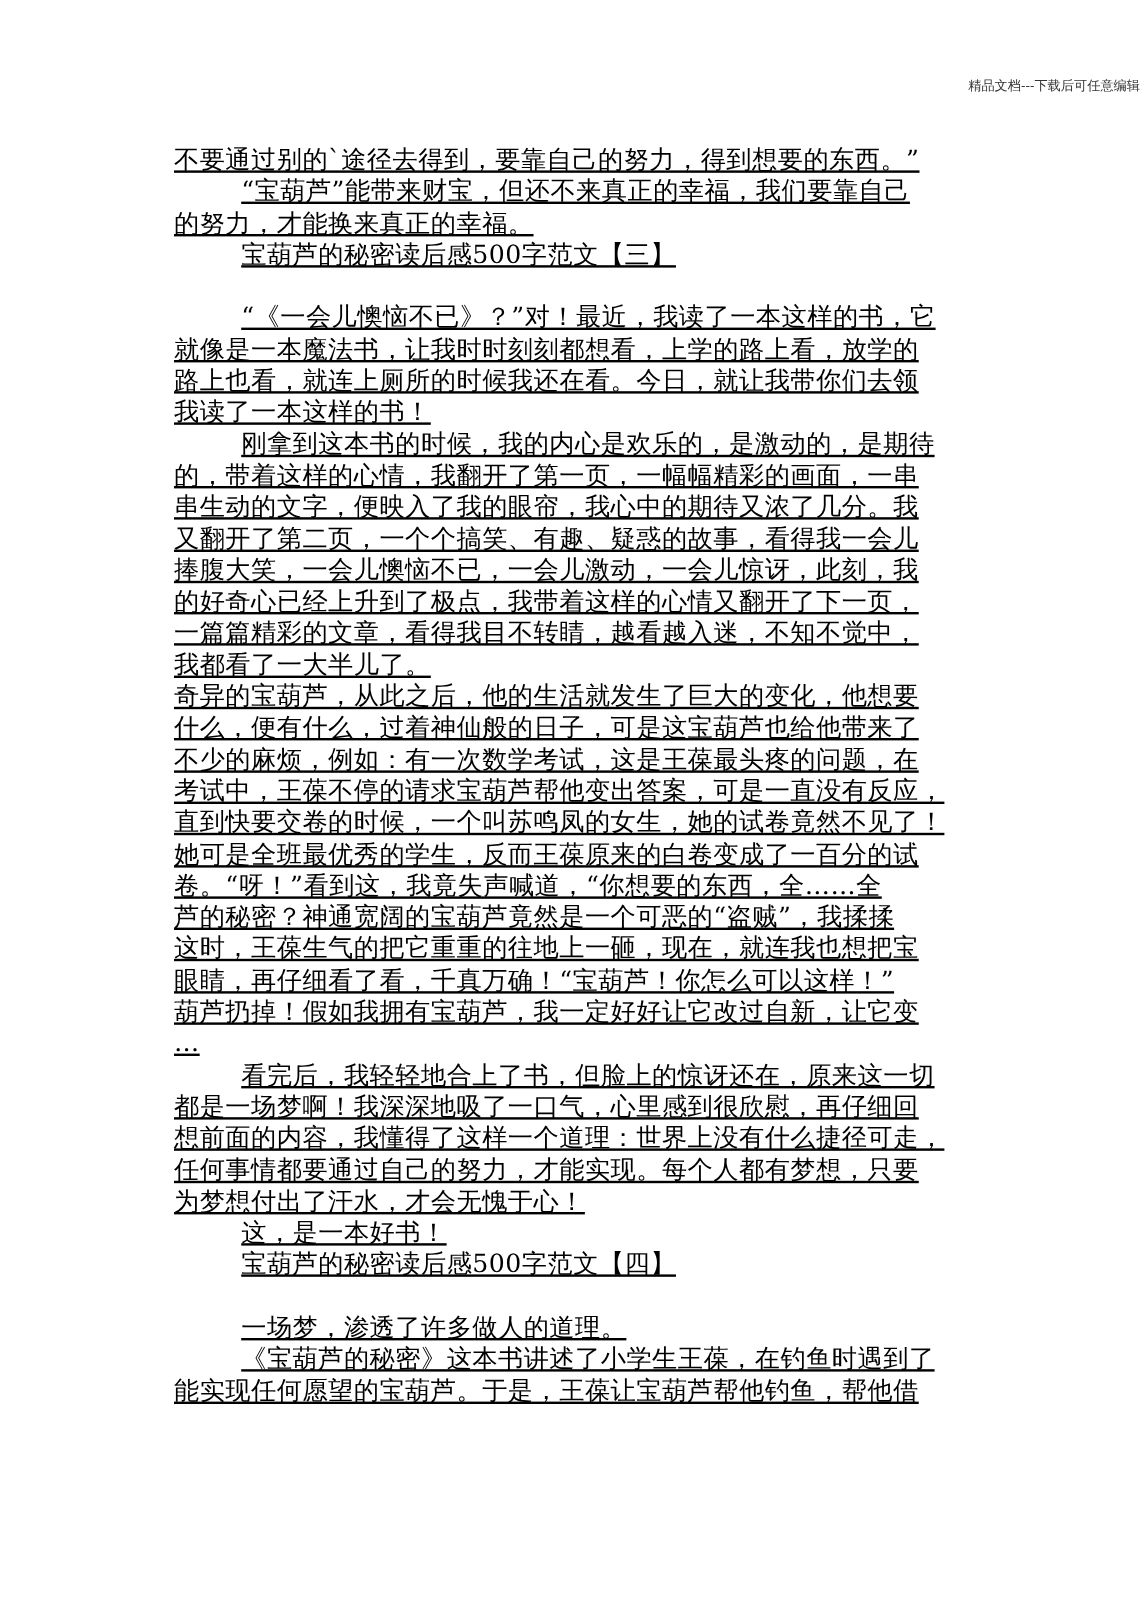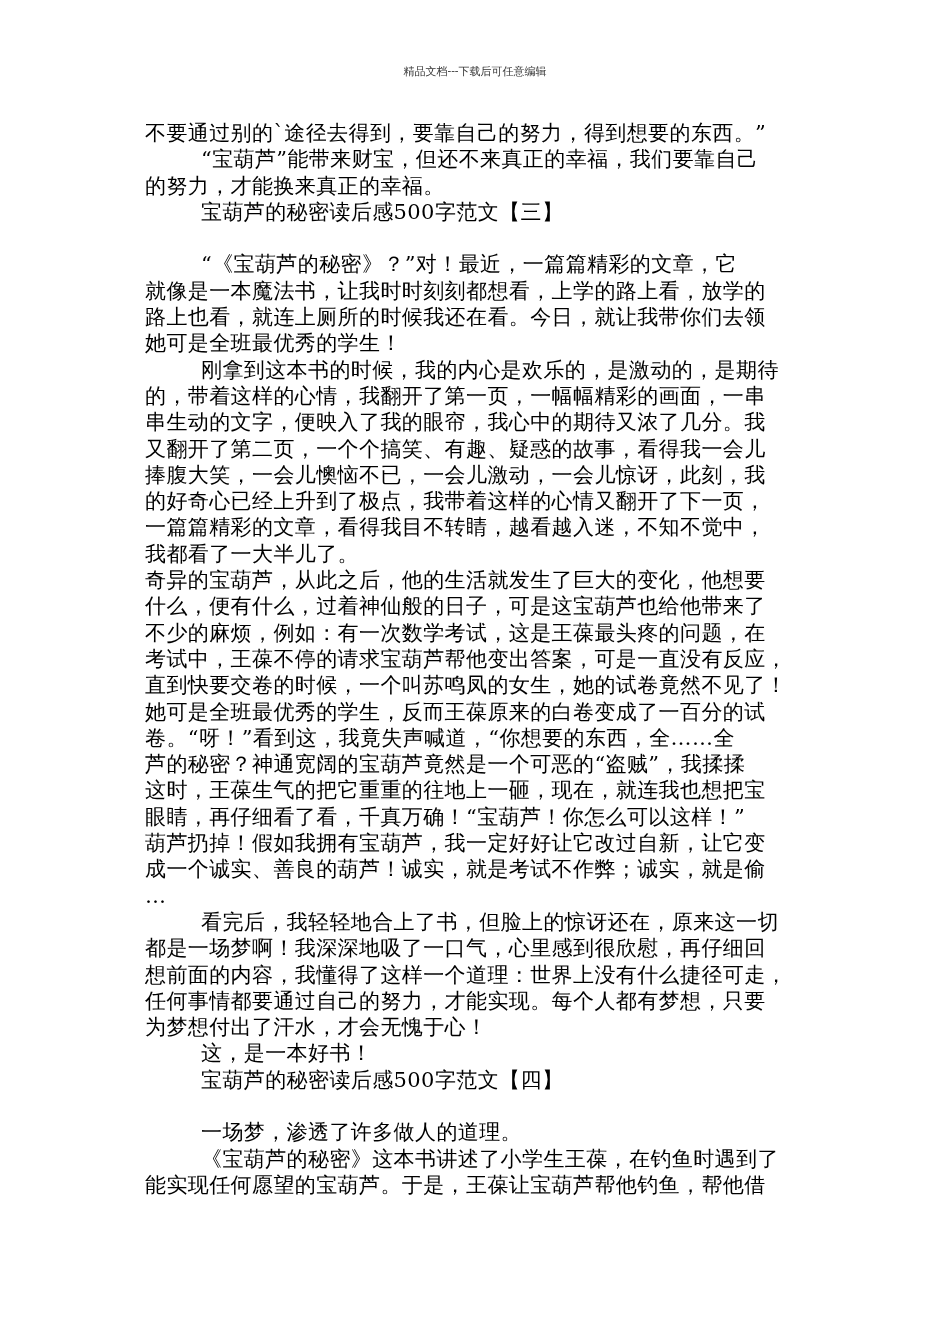--- a/index.html
+++ b/index.html
@@ -13,80 +13,80 @@
       position: relative;
       overflow: hidden;
       font-family: "DejaVu Serif", "Liberation Serif", serif;
       color: #000000;
     }
     .page-header {
       position: absolute;
       top: 64px;
       left: 0;
       width: 950px;
-      text-align: center;
+      text-align: right;
       font-size: 11px;
       color: #333333;
       letter-spacing: 0px;
     }
     .doc-body {
       position: absolute;
       top: 120px;
       left: 145px;
       width: 665px;
     }
     .line {
       font-size: 21px;
       line-height: 26.3px;
       height: 26.3px;
       white-space: nowrap;
       letter-spacing: 0.4px;
+      text-decoration: underline;
     }
     .indent {
       padding-left: 56px;
     }
     .blank {
       height: 26.3px;
     }
   </style>
 </head>
 <body>
 
 <div class="page-header">精品文档---下载后可任意编辑</div>
 
 <div class="doc-body" id="doc-body">
     <div class="line">不要通过别的`途径去得到，要靠自己的努力，得到想要的东西。”</div>
     <div class="line indent">“宝葫芦”能带来财宝，但还不来真正的幸福，我们要靠自己</div>
     <div class="line">的努力，才能换来真正的幸福。</div>
     <div class="line indent">宝葫芦的秘密读后感500字范文【三】</div>
     <div class="line blank"></div>
-    <div class="line indent">“《宝葫芦的秘密》？”对！最近，一篇篇精彩的文章，它</div>
+    <div class="line indent">“《一会儿懊恼不已》？”对！最近，我读了一本这样的书，它</div>
     <div class="line">就像是一本魔法书，让我时时刻刻都想看，上学的路上看，放学的</div>
     <div class="line">路上也看，就连上厕所的时候我还在看。今日，就让我带你们去领</div>
-    <div class="line">她可是全班最优秀的学生！</div>
+    <div class="line">我读了一本这样的书！</div>
     <div class="line indent">刚拿到这本书的时候，我的内心是欢乐的，是激动的，是期待</div>
     <div class="line">的，带着这样的心情，我翻开了第一页，一幅幅精彩的画面，一串</div>
     <div class="line">串生动的文字，便映入了我的眼帘，我心中的期待又浓了几分。我</div>
     <div class="line">又翻开了第二页，一个个搞笑、有趣、疑惑的故事，看得我一会儿</div>
     <div class="line">捧腹大笑，一会儿懊恼不已，一会儿激动，一会儿惊讶，此刻，我</div>
     <div class="line">的好奇心已经上升到了极点，我带着这样的心情又翻开了下一页，</div>
     <div class="line">一篇篇精彩的文章，看得我目不转睛，越看越入迷，不知不觉中，</div>
     <div class="line">我都看了一大半儿了。</div>
     <div class="line">奇异的宝葫芦，从此之后，他的生活就发生了巨大的变化，他想要</div>
     <div class="line">什么，便有什么，过着神仙般的日子，可是这宝葫芦也给他带来了</div>
     <div class="line">不少的麻烦，例如：有一次数学考试，这是王葆最头疼的问题，在</div>
     <div class="line">考试中，王葆不停的请求宝葫芦帮他变出答案，可是一直没有反应，</div>
     <div class="line">直到快要交卷的时候，一个叫苏鸣凤的女生，她的试卷竟然不见了！</div>
     <div class="line">她可是全班最优秀的学生，反而王葆原来的白卷变成了一百分的试</div>
     <div class="line">卷。“呀！”看到这，我竟失声喊道，“你想要的东西，全……全</div>
     <div class="line">芦的秘密？神通宽阔的宝葫芦竟然是一个可恶的“盗贼”，我揉揉</div>
     <div class="line">这时，王葆生气的把它重重的往地上一砸，现在，就连我也想把宝</div>
     <div class="line">眼睛，再仔细看了看，千真万确！“宝葫芦！你怎么可以这样！”</div>
     <div class="line">葫芦扔掉！假如我拥有宝葫芦，我一定好好让它改过自新，让它变</div>
-    <div class="line">成一个诚实、善良的葫芦！诚实，就是考试不作弊；诚实，就是偷</div>
     <div class="line">…</div>
     <div class="line indent">看完后，我轻轻地合上了书，但脸上的惊讶还在，原来这一切</div>
     <div class="line">都是一场梦啊！我深深地吸了一口气，心里感到很欣慰，再仔细回</div>
     <div class="line">想前面的内容，我懂得了这样一个道理：世界上没有什么捷径可走，</div>
     <div class="line">任何事情都要通过自己的努力，才能实现。每个人都有梦想，只要</div>
     <div class="line">为梦想付出了汗水，才会无愧于心！</div>
     <div class="line indent">这，是一本好书！</div>
     <div class="line indent">宝葫芦的秘密读后感500字范文【四】</div>
     <div class="line blank"></div>
     <div class="line indent">一场梦，渗透了许多做人的道理。</div>

